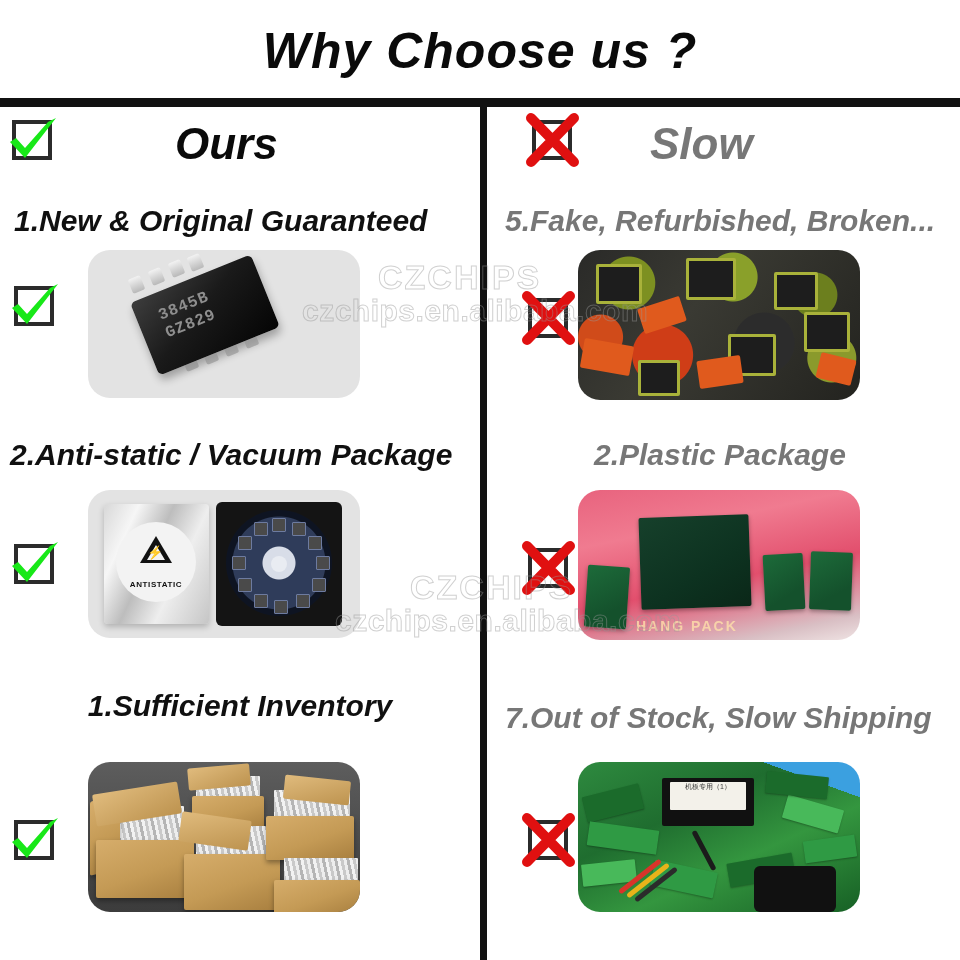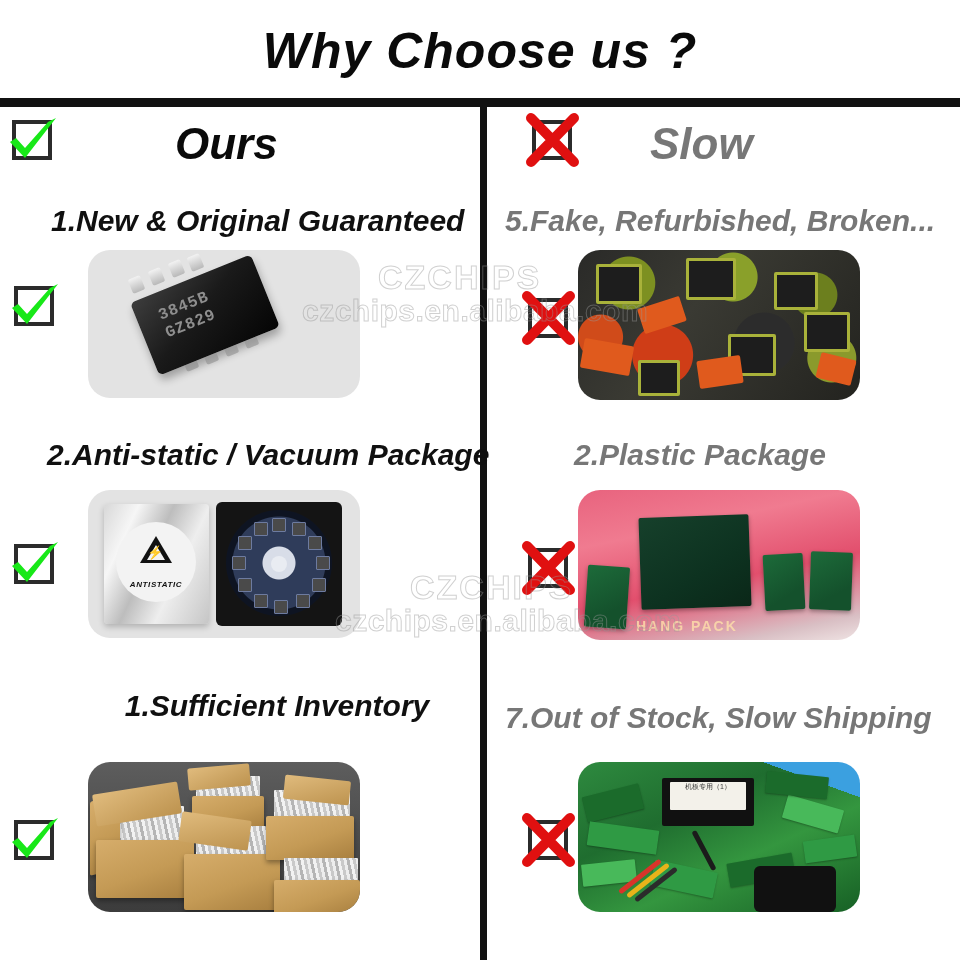--- a/index.html
+++ b/index.html
@@ -91,21 +91,21 @@
 
   
   .row-head {
     position: absolute;
     font-size: 30px;
     font-weight: bold;
     font-style: italic;
     line-height: 36px;
     white-space: nowrap;
   }
-  .row-head.good { color: #101010; margin-left: 37px; }
+  .row-head.good { color: #101010; }
   .row-head.bad  { color: #777777; }
   .row-head.two-line { white-space: normal; text-align: center; }
 
   
   .card {
     position: absolute;
     border-radius: 22px;
     overflow: hidden;
   }
   .card.light { background: #e3e3e3; }
@@ -215,21 +215,20 @@
     color: #111;
     z-index: 2;
     transform: translate(-50%,-30%);
   }
   .bag-label {
     margin-top: 17px;
     font-size: 8px;
     font-weight: bold;
     letter-spacing: 0.6px;
     color: #111;
-    font-style: italic;
   }
   .reel {
     position: absolute;
     left: 128px; top: 12px;
     width: 126px; height: 124px;
     background: #141414;
     border-radius: 6px;
   }
   .reel-disc {
     position: absolute;
@@ -414,21 +413,21 @@
     <div class="box"></div>
     <svg viewBox="0 0 56 56">
       <path d="M7 6 L50 50 M50 6 L7 50" stroke="#e01010" stroke-width="10" stroke-linecap="round" fill="none"></path>
     </svg>
   </div>
 
   <div class="wm big" style="left:378px; top:258px;">CZCHIPS</div>
   <div class="wm small" style="left:302px; top:294px;">czchips.en.alibaba.com</div>
 
   <div class="row-head good" style="left:10px; top:437px;">2.Anti-static / Vacuum Package</div>
-  <div class="row-head bad" style="left:574px; top:437px;font-style:italic;">2.Plastic Package</div>
+  <div class="row-head bad" style="left:594px; top:437px;font-style:italic;">2.Plastic Package</div>
 
   <div class="card light" style="left:88px; top:490px; width:272px; height:148px;">
     <div class="inner">
       <div class="bag">
         <div class="bag-disc">
           <div style="position:relative;">
             <div class="bag-tri"></div>
             <div class="bag-bolt">⚡</div>
           </div>
           <div class="bag-label">ANTISTATIC</div>

